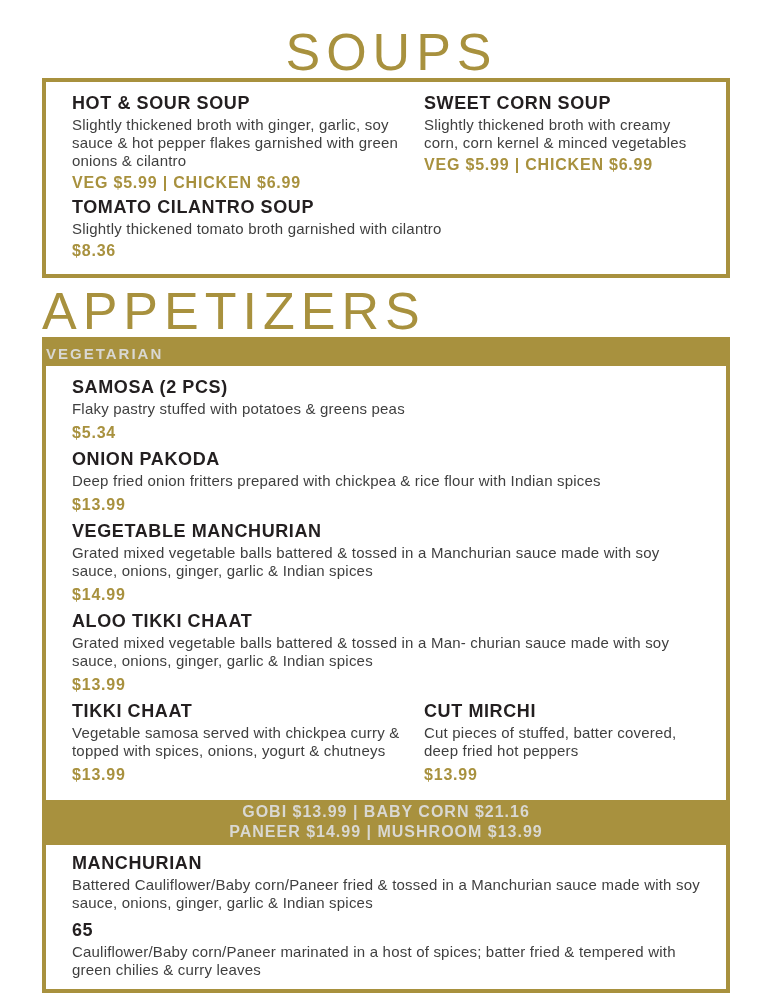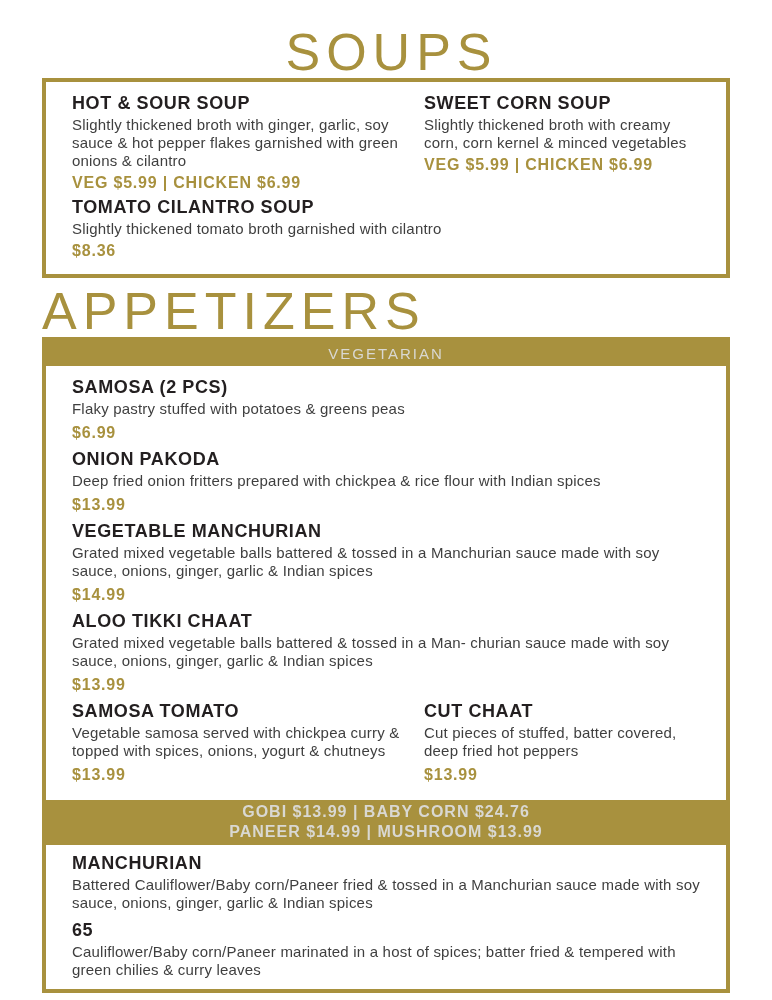--- a/index.html
+++ b/index.html
@@ -30,22 +30,21 @@
   .appetizers-title{margin-top:7px;}
   .menu-box{
     border:4px solid var(--gold);
     background:#fff;
   }
   .box-pad{padding:11px 26px 9px;}
   .box-pad.after-band{padding-top:8px;padding-bottom:10px;}
   .cat-bar{
     background:var(--gold);
     color:var(--band-text);
-    text-align:center;
-    font-weight:normal;
+    font-weight:bold;
     font-size:15px;
     letter-spacing:2px;
     line-height:16px;
     padding:5px 0 4px;
   }
   .item{margin:0 0 8px;}
   .item:last-child{margin-bottom:0;}
   .item-name{
     font-size:18px;
     font-weight:bold;
@@ -118,21 +117,21 @@
 
   <div class="menu-box appetizers">
 
     <div class="cat-bar">VEGETARIAN</div>
 
     <div class="box-pad">
 
       <div class="item">
         <div class="item-name">SAMOSA (2 PCS)</div>
         <div class="item-desc">Flaky pastry stuffed with potatoes &amp; greens peas</div>
-        <div class="item-price">$6.99</div>
+        <div class="item-price">$5.34</div>
       </div>
 
       <div class="item">
         <div class="item-name">ONION PAKODA</div>
         <div class="item-desc">Deep fried onion fritters prepared with chickpea &amp; rice flour with Indian spices</div>
         <div class="item-price">$13.99</div>
       </div>
 
       <div class="item">
         <div class="item-name">VEGETABLE MANCHURIAN</div>
@@ -141,35 +140,35 @@
       </div>
 
       <div class="item">
         <div class="item-name">ALOO TIKKI CHAAT</div>
         <div class="item-desc">Grated mixed vegetable balls battered &amp; tossed in a Man- churian sauce made with soy sauce, onions, ginger, garlic &amp; Indian spices</div>
         <div class="item-price">$13.99</div>
       </div>
 
       <div class="two-col">
         <div class="col-left item">
-          <div class="item-name">SAMOSA TOMATO</div>
+          <div class="item-name">TIKKI CHAAT</div>
           <div class="item-desc">Vegetable samosa served with chickpea curry &amp; topped with spices, onions, yogurt &amp; chutneys</div>
           <div class="item-price">$13.99</div>
         </div>
         <div class="col-right item">
-          <div class="item-name">CUT CHAAT</div>
+          <div class="item-name">CUT MIRCHI</div>
           <div class="item-desc">Cut pieces of stuffed, batter covered, deep fried hot peppers</div>
           <div class="item-price">$13.99</div>
         </div>
       </div>
 
     </div>
 
     <div class="variants-band">
-      <div>GOBI $13.99 | BABY CORN $24.76</div>
+      <div>GOBI $13.99 | BABY CORN $21.16</div>
       <div>PANEER $14.99 | MUSHROOM $13.99</div>
     </div>
 
     <div class="box-pad after-band">
 
       <div class="item">
         <div class="item-name">MANCHURIAN</div>
         <div class="item-desc">Battered Cauliflower/Baby corn/Paneer fried &amp; tossed in a Manchurian sauce made with soy sauce, onions, ginger, garlic &amp; Indian spices</div>
       </div>
 

